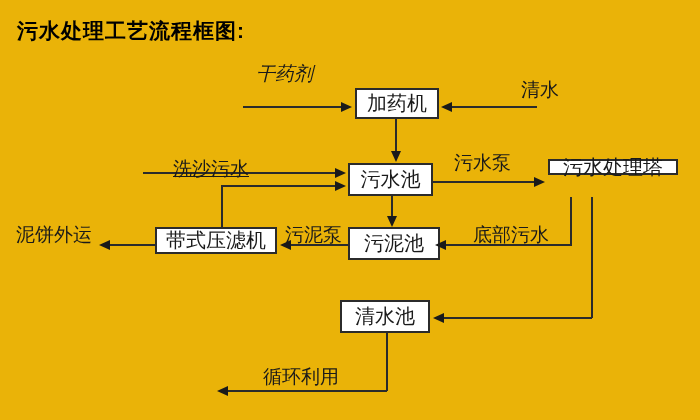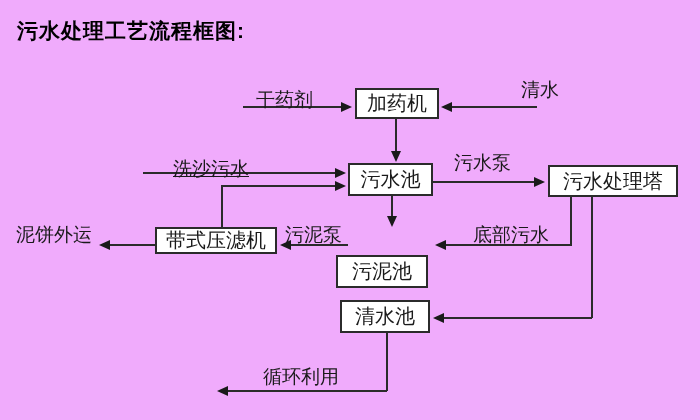--- a/index.html
+++ b/index.html
@@ -1,17 +1,17 @@
 <!DOCTYPE html>
 <html><head>
 <meta charset="utf-8">
 <style>
   html,body{margin:0;padding:0;background:#fff;}
   .canvas{
-    position:relative;width:700px;height:420px;background:#f0abfc;
+    position:relative;width:700px;height:420px;background:#eab308;
     font-family:"Liberation Sans","DejaVu Sans",sans-serif;
     color:#1a1a1a;overflow:hidden;
   }
   .title{
     position:absolute;left:17px;top:17px;
     font-size:21px;font-weight:bold;letter-spacing:1px;color:#000;
   }
   .node{
     position:absolute;box-sizing:border-box;
     border:2px solid #2b2b2b;background:#ffffff;
@@ -35,28 +35,28 @@
 </style>
 </head>
 <body>
 
 <div class="canvas">
 
   <div class="title">污水处理工艺流程框图:</div>
 
   <div class="node" style="left:355px;top:88px;width:84px;height:31px;">加药机</div>
   <div class="node" style="left:348px;top:163px;width:85px;height:33px;text-align:right;">污水池</div>
-  <div class="node" style="left:548px;top:165px;width:130px;height:32px;">污水处理塔</div>
-  <div class="node" style="left:336px;top:227px;width:92px;height:33px;margin-top:28px;">污泥池</div>
+  <div class="node" style="left:548px;top:159px;width:130px;height:16px;">污水处理塔</div>
+  <div class="node" style="left:348px;top:227px;width:92px;height:33px;">污泥池</div>
   <div class="node" style="left:155px;top:227px;width:122px;height:27px;">带式压滤机</div>
   <div class="node" style="left:340px;top:300px;width:90px;height:33px;">清水池</div>
 
   <div class="hline" style="left:243px;top:106px;width:101px;"></div>
   <div class="arr-r" style="left:341px;top:102px;"></div>
-  <div class="lbl" style="left:256px;top:87px;">干药剂</div>
+  <div class="lbl" style="left:256px;top:61px;font-style:italic;">干药剂</div>
 
   <div class="hline" style="left:452px;top:106px;width:85px;"></div>
   <div class="arr-l" style="left:441px;top:102px;"></div>
   <div class="lbl" style="left:477px;top:77px;margin-left:44px;">清水</div>
 
   <div class="vline" style="left:395px;top:119px;height:36px;"></div>
   <div class="arr-d" style="left:391px;top:151px;"></div>
 
   <div class="hline" style="left:143px;top:172px;width:192px;"></div>
   <div class="arr-r" style="left:335px;top:168px;"></div>

